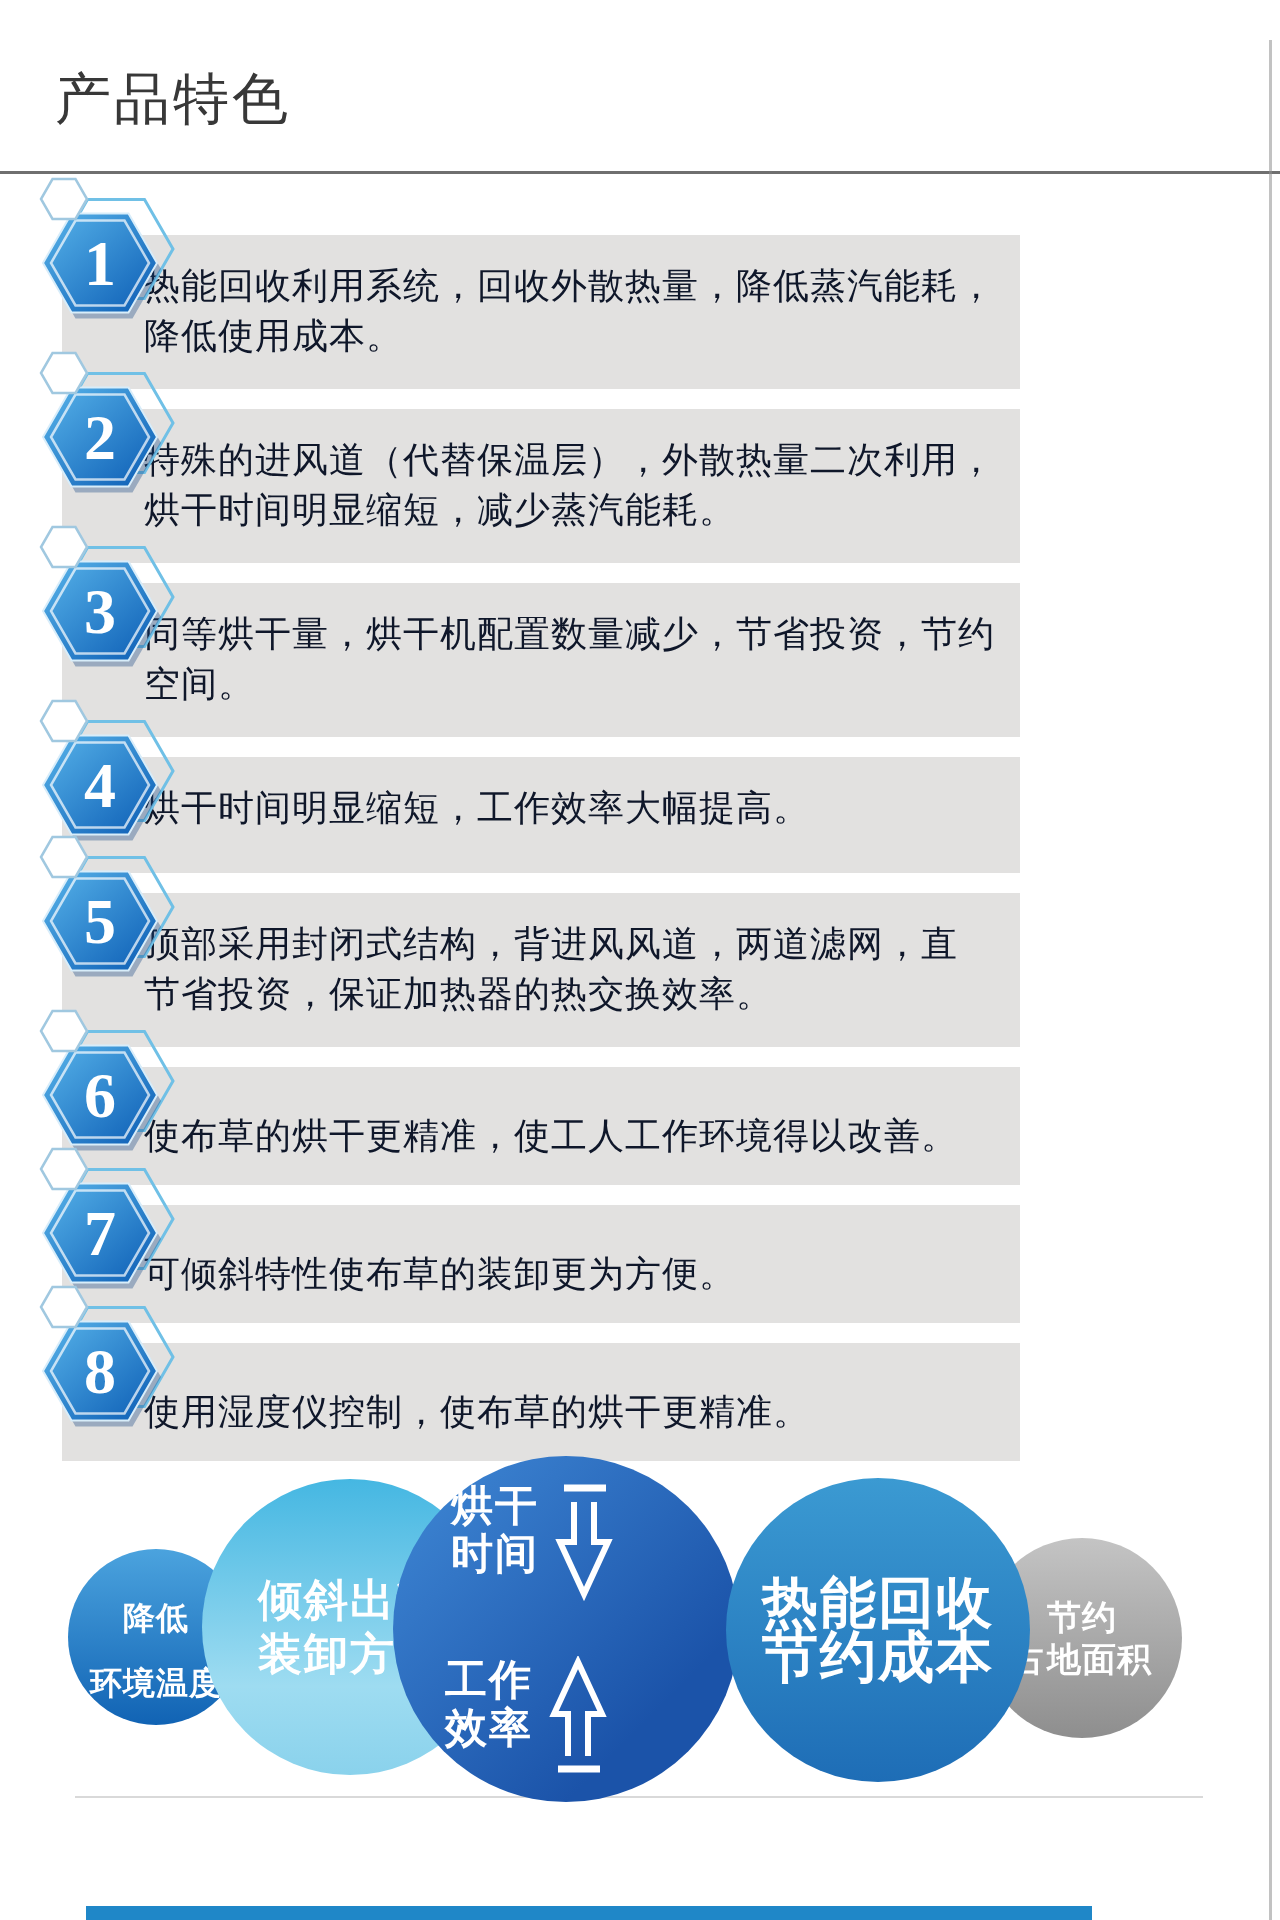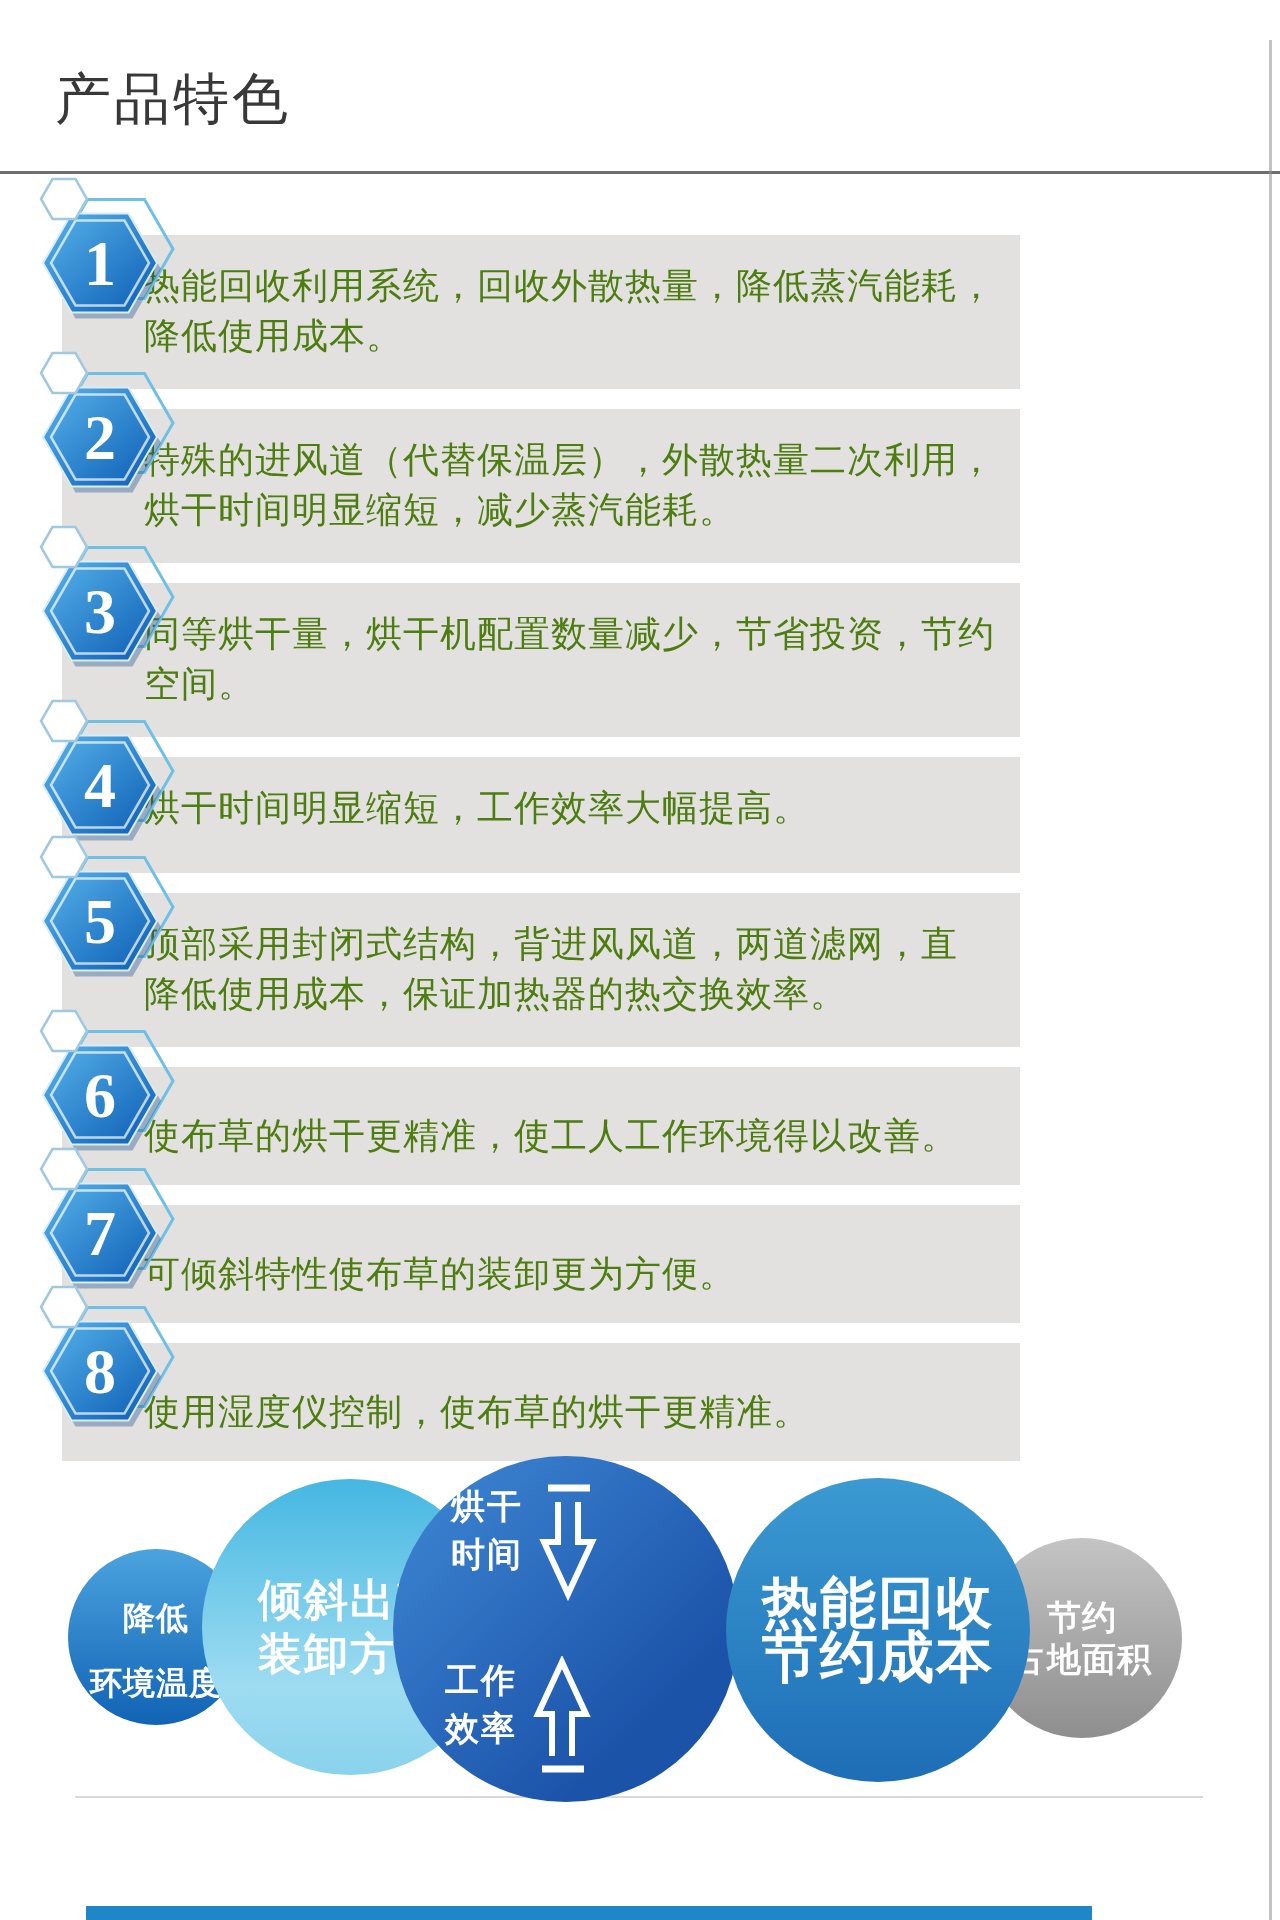--- a/index.html
+++ b/index.html
@@ -18,21 +18,21 @@
   .right-rule{
     position:absolute;left:1269px;top:40px;width:3px;height:1880px;background:#8f8f8f;opacity:.55;
   }
   
   .features{position:absolute;left:0;top:235px;width:1280px;}
   .feature{position:relative;margin:0 0 20px 62px;width:958px;background:#e2e1e0;}
   .feature .txt{padding:26px 28px 28px 82px;}
   .feature.short .txt{padding:26px 28px 40px 82px;}
   .feature.low .txt{padding:44px 28px 24px 82px;}
   .f-line{
-    font-size:36px;line-height:50px;color:#4d7c0f;white-space:nowrap;
+    font-size:36px;line-height:50px;color:#0f172a;white-space:nowrap;
     letter-spacing:1px;
   }
   .f-line:empty{display:none;}
   .badge{position:absolute;left:-32px;top:-58px;width:160px;height:150px;}
   .badge svg{display:block;overflow:visible;}
   .badge text{
     font-family:"Liberation Serif", serif;font-weight:bold;font-size:64px;fill:#ffffff;
   }
   
   .bubbles{position:absolute;left:0;top:0;width:1280px;height:1920px;pointer-events:none;}
@@ -52,21 +52,21 @@
   .b4{left:726px;top:1478px;width:304px;height:304px;z-index:5;
       background:linear-gradient(180deg,#3b9ad2 0%,#1e6db6 100%);}
   .b4 .ls{font-size:56px;line-height:54px;letter-spacing:2px;}
   .b5{left:982px;top:1538px;width:200px;height:200px;z-index:4;
       background:linear-gradient(180deg,#c4c4c4 0%,#8e8e8e 100%);color:#fff;}
   .b5 .ls{font-size:34px;line-height:42px;letter-spacing:1px;}
   
   .b3-group{position:absolute;display:flex;align-items:flex-start;}
   .g-dry{left:58px;top:26px;}
   .g-work{left:52px;top:200px;}
-  .b3 .glabel{font-size:34px;line-height:48px;font-weight:700;text-align:right;letter-spacing:2px;}
+  .b3 .glabel{font-size:42px;line-height:48px;font-weight:700;text-align:right;letter-spacing:2px;}
   .arrow-svg{margin-left:14px;}
   
   .bottom-rule{position:absolute;left:75px;top:1796px;width:1128px;height:2px;background:#d9d9d9;}
   .next-section-strip{position:absolute;left:86px;top:1906px;width:1006px;height:14px;background:#1f87c8;}
 </style>
 </head>
 <body>
 
 <div class="page-title">产品特色</div>
 <div class="title-rule"></div>
@@ -178,21 +178,21 @@
         <polygon points="143,72 114.5,121.4 57.5,121.4 29,72 57.5,22.6 114.5,22.6" fill="none" stroke="#70c0e6" stroke-width="3"></polygon>
         <polygon points="131,92 102.5,141.4 45.5,141.4 17,92 45.5,42.6 102.5,42.6" fill="rgba(20,70,130,0.35)"></polygon>
         <polygon points="127,86 98.5,135.4 41.5,135.4 13,86 41.5,36.6 98.5,36.6" fill="url(#hexg4)" stroke="#d8edfa" stroke-width="2"></polygon>
         <polygon points="119,86 94.5,128.4 45.5,128.4 21,86 45.5,43.6 94.5,43.6" fill="none" stroke="rgba(255,255,255,0.7)" stroke-width="2.5"></polygon>
         <polygon points="57,22 45.5,41.9 22.5,41.9 11,22 22.5,2.1 45.5,2.1" fill="#ffffff" stroke="#a0c8e0" stroke-width="2.5"></polygon>
         <text x="70" y="86" text-anchor="middle" dominant-baseline="central">5</text>
       </svg>
     </span>
     <div class="txt">
       <div class="f-line">顶部采用封闭式结构，背进风风道，两道滤网，直</div>
-      <div class="f-line">降低使用成本，保证加热器的热交换效率。</div>
+      <div class="f-line">节省投资，保证加热器的热交换效率。</div>
     </div>
   </div>
 
   <div class="feature low">
     <span class="badge">
       <svg width="160" height="150" viewBox="0 0 160 150">
         <defs>
             <linearGradient id="hexg5" x1="0" y1="0" x2="1" y2="1">
               <stop offset="0" stop-color="#58b4ea"></stop>
               <stop offset="1" stop-color="#0b5cb4"></stop>

